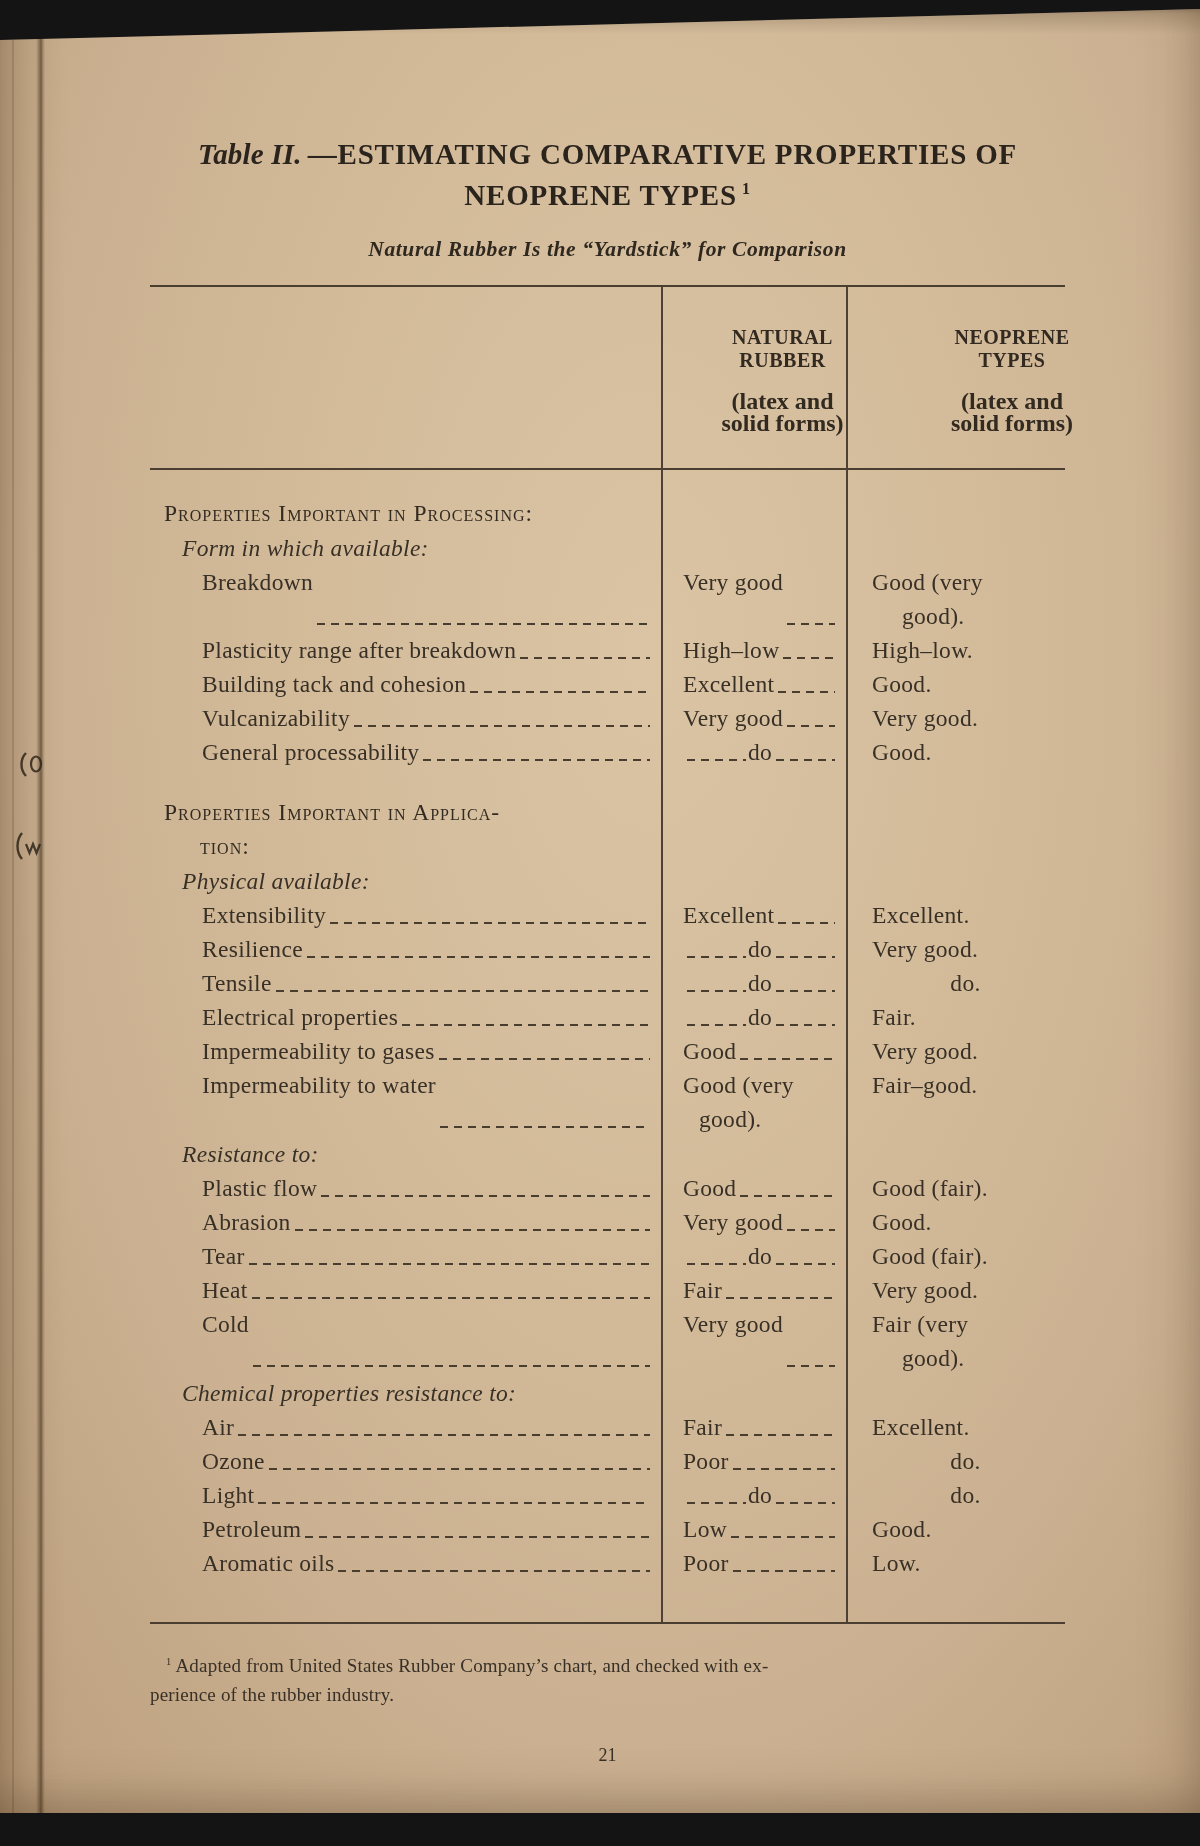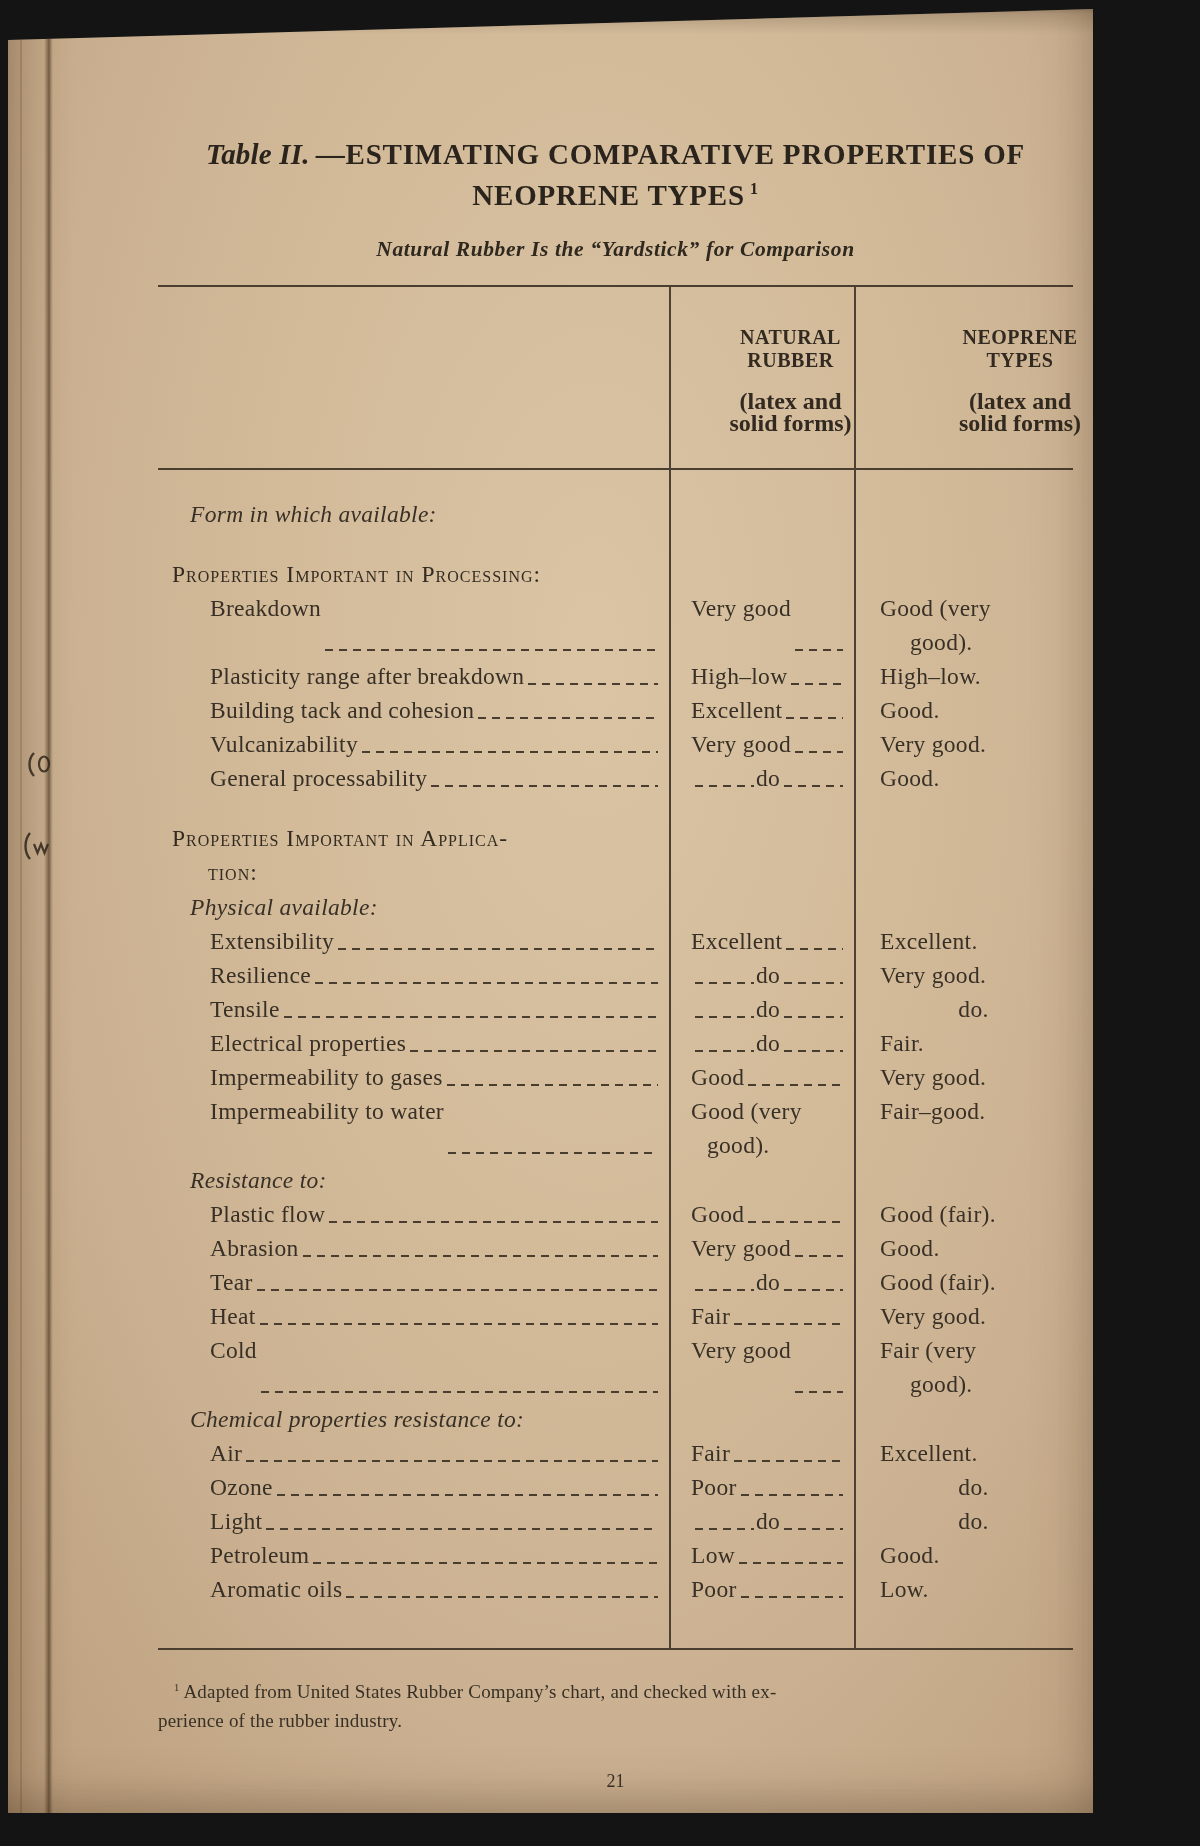--- a/index.html
+++ b/index.html
@@ -5,21 +5,21 @@
   html,body{margin:0;padding:0;}
   body{
     width:1200px;height:1846px;
     background:#141414;
     overflow:hidden;
     position:relative;
     font-family:"Liberation Serif","DejaVu Serif",serif;
   }
   
   .page{
-    position:absolute;left:8px;top:0;width:1085px;height:1813px;
+    position:absolute;left:0;top:0;width:1200px;height:1813px;
     clip-path:polygon(0 40px,100% 9px,100% 100%,0 100%);
     background:radial-gradient(ellipse at 54% 36%,#dac4a4 0%,#d3bb9a 38%,#cab090 68%,#bb9e7d 100%);
     color:#383026;
   }
   .edge-shade-top{
     position:absolute;left:0;top:0;width:100%;height:60px;
     background:linear-gradient(180deg,rgba(55,38,22,.55),rgba(55,38,22,.18) 14px,rgba(55,38,22,0) 34px);
     pointer-events:none;
   }
   .gutter-shade{
@@ -149,28 +149,28 @@
         </div>
         <div class="th">
           <div class="th-name">NEOPRENE
 TYPES</div>
           <div class="th-sub">(latex and
 solid forms)</div>
         </div>
       </div>
 
       <div class="rows">
+          <div class="row section">
+            <div class="cell c-span">
+              <div class="l1">Properties Important in Processing:</div>
+            </div>
+          </div>
           <div class="row subsection">
             <div class="cell c-span">
               <div class="l1">Form in which available:</div>
-            </div>
-          </div>
-          <div class="row section">
-            <div class="cell c-span">
-              <div class="l1">Properties Important in Processing:</div>
             </div>
           </div>
           <div class="row item">
             <div class="cell c-label">
               <span class="lbl">Breakdown</span>
               <span class="leader"></span>
             </div>
             <div class="cell c-mid">
               <span class="val">Very good</span>
               <span class="leader"></span>

